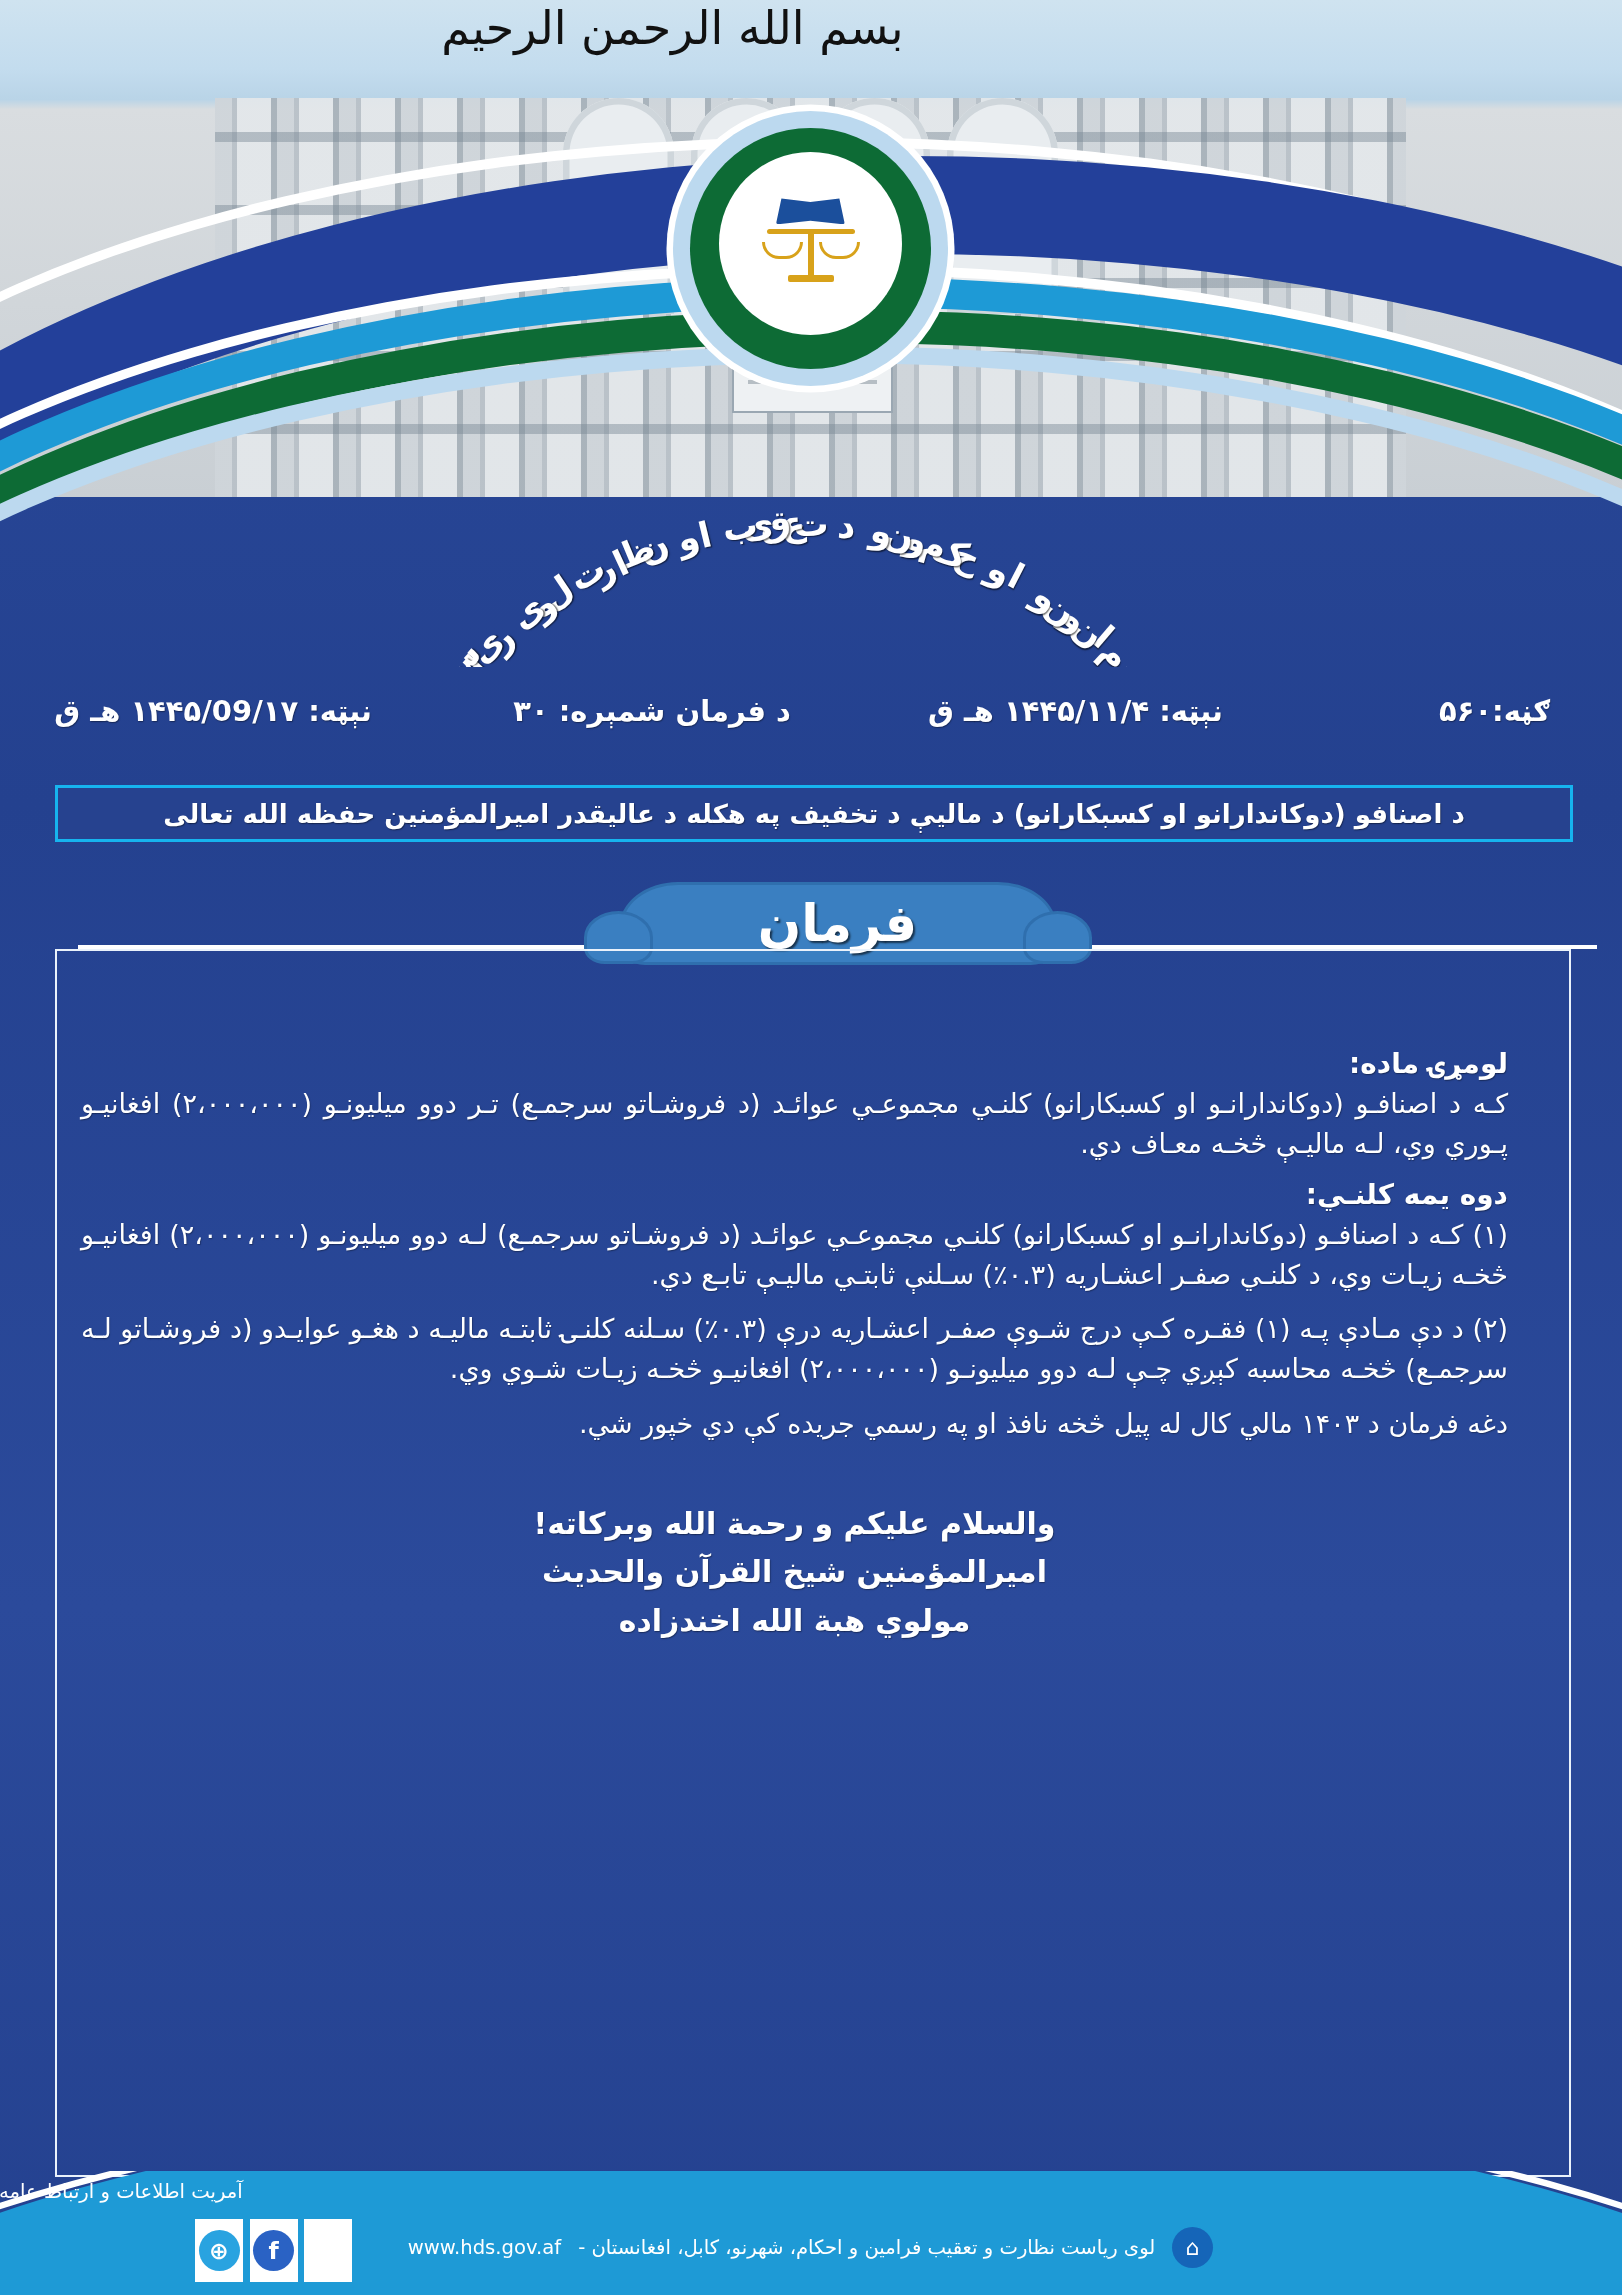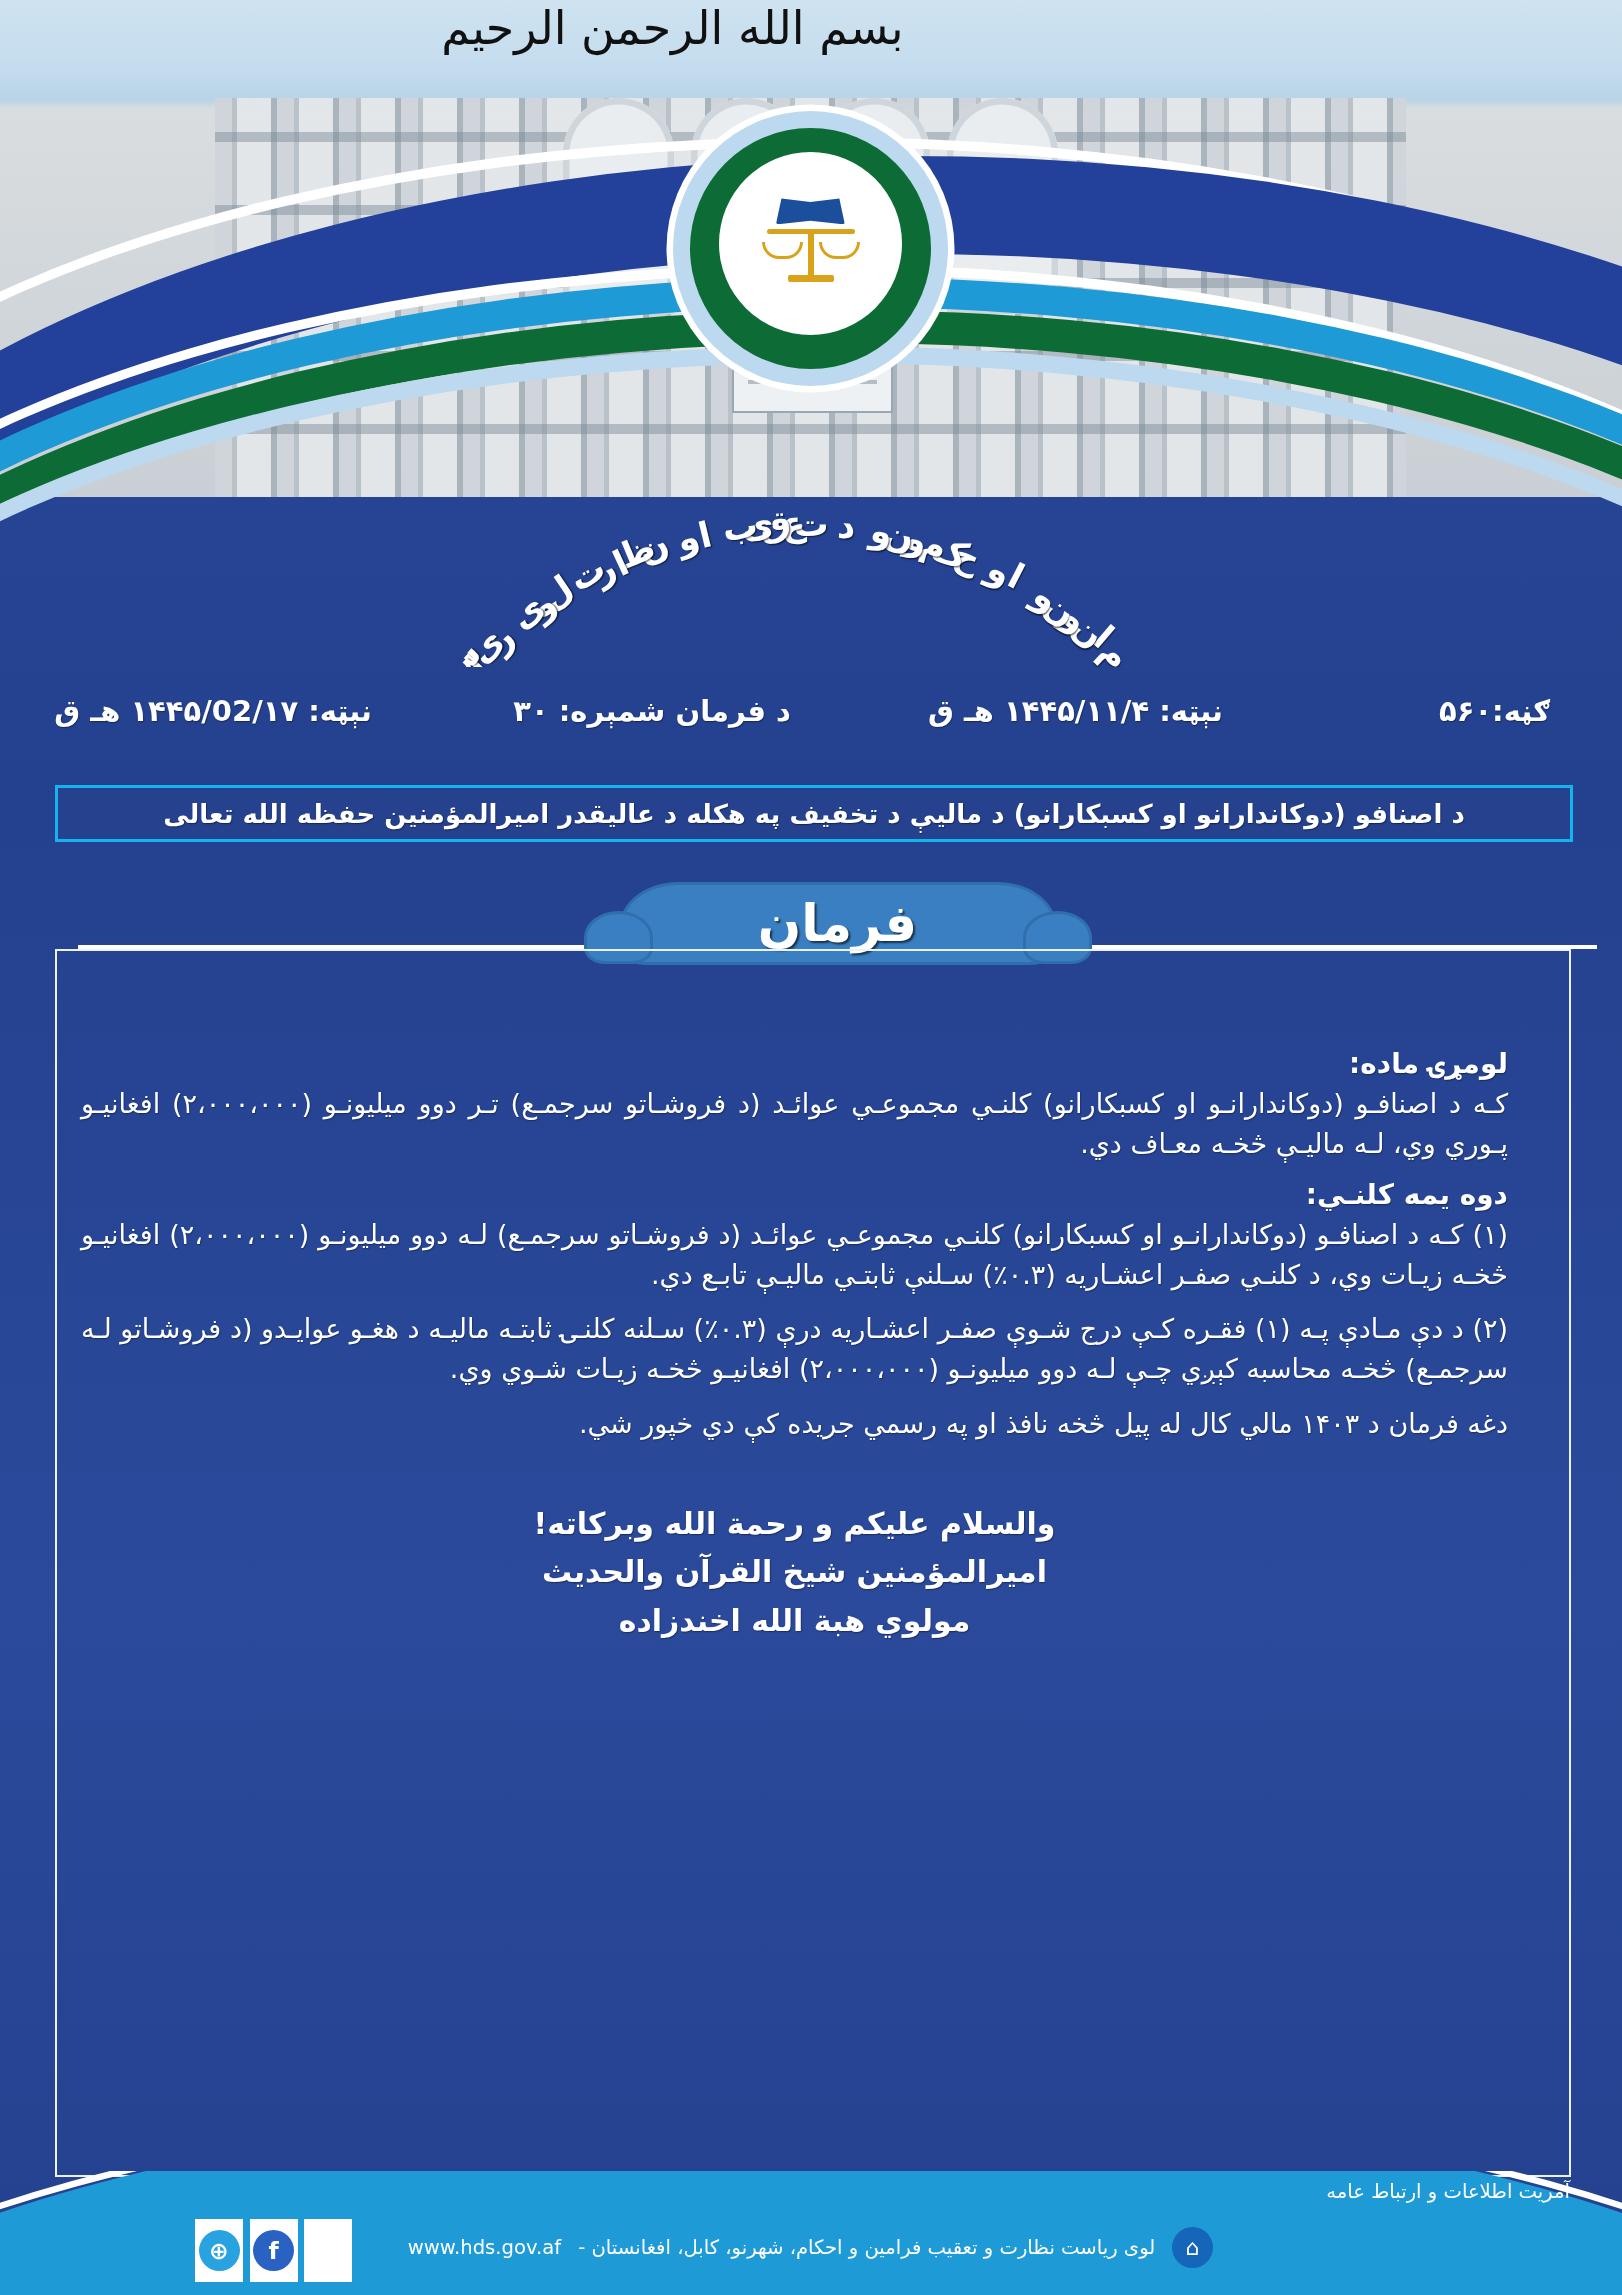--- a/index.html
+++ b/index.html
@@ -117,21 +117,21 @@
   .art-body{font-size:27px;line-height:1.48;text-align:justify;margin:0 0 14.4px 0;text-shadow:0.7px 0.7px 1.3px rgba(0,0,0,.35);}
   .sig{margin-top:56px;text-align:center;font-size:30px;line-height:1.62;font-weight:bold;
     text-shadow:0.7px 0.7px 1.3px rgba(0,0,0,.4);}
 
   
   .footer{position:absolute;left:0;bottom:0;width:1623px;height:124px;overflow:hidden;}
   .foot-arc{position:absolute;left:-340px;bottom:-589px;width:2303px;height:785px;border-radius:50%;
     background:#1e9ad6;}
   .foot-arc-w{position:absolute;left:-353px;bottom:-582px;width:2330px;height:785px;border-radius:50%;
     border:7.9px solid #ffffff;box-sizing:border-box;}
-  .foot-dept{position:absolute;left:0;top:9.2px;width:1571px;text-align:right;color:#ffffff;
+  .foot-dept{position:absolute;left:0;top:9.2px;width:1571px;text-align:left;color:#ffffff;
     font-size:19.6px;}
   .foot-row{position:absolute;left:0;top:56px;width:1623px;display:flex;align-items:center;justify-content:center;gap:17px;}
   .foot-addr{color:#ffffff;font-size:19.6px;white-space:nowrap;}
   .home{width:41px;height:41px;border-radius:50%;background:#1565b8;display:flex;align-items:center;justify-content:center;
     color:#fff;font-size:22px;}
   .socials{position:absolute;left:196px;top:48px;display:flex;gap:6.5px;}
   .sico{width:48px;height:63px;background:#ffffff;display:flex;align-items:center;justify-content:center;}
   .sico .glyph{width:41px;height:41px;border-radius:50%;display:flex;align-items:center;justify-content:center;
     color:#fff;font-size:23.6px;font-weight:bold;}
   .g-x{background:#ffffff;color:#000;border-radius:0;}
@@ -230,21 +230,21 @@
             <div class="pan r"></div>
         </div>
       </div>
     </div>
   </div>
 
   <div class="meta">
     <div class="m-num">ګڼه:۵۶۰</div>
     <div class="m-date1">نېټه: ۱۴۴۵/۱۱/۴ هـ ق</div>
     <div class="m-decree">د فرمان شمېره: ۳۰</div>
-    <div class="m-date2">نېټه: ۱۴۴۵/02/۱۷ هـ ق</div>
+    <div class="m-date2">نېټه: ۱۴۴۵/09/۱۷ هـ ق</div>
   </div>
 
   <div class="subject">د اصنافو (دوکاندارانو او کسبکارانو) د مالیې د تخفیف په هکله د عالیقدر امیرالمؤمنین حفظه الله تعالی</div>
 
   <div class="cart-wrap">
     <div class="cart-line l"></div>
     <div class="cart-line r"></div>
     <div class="cartouche">
       <span>فرمان</span>
     </div>

